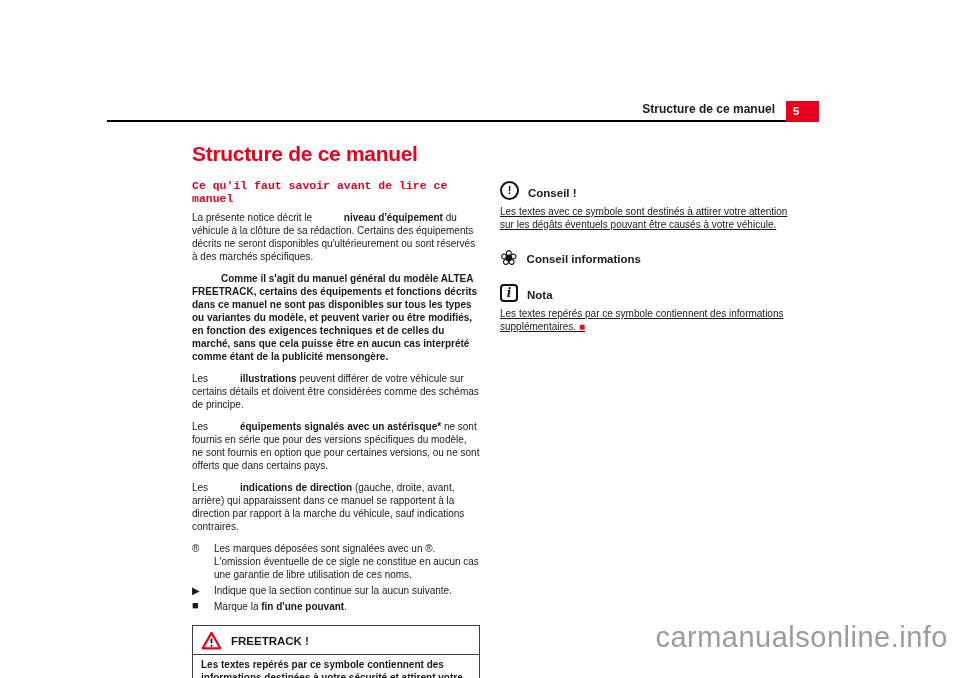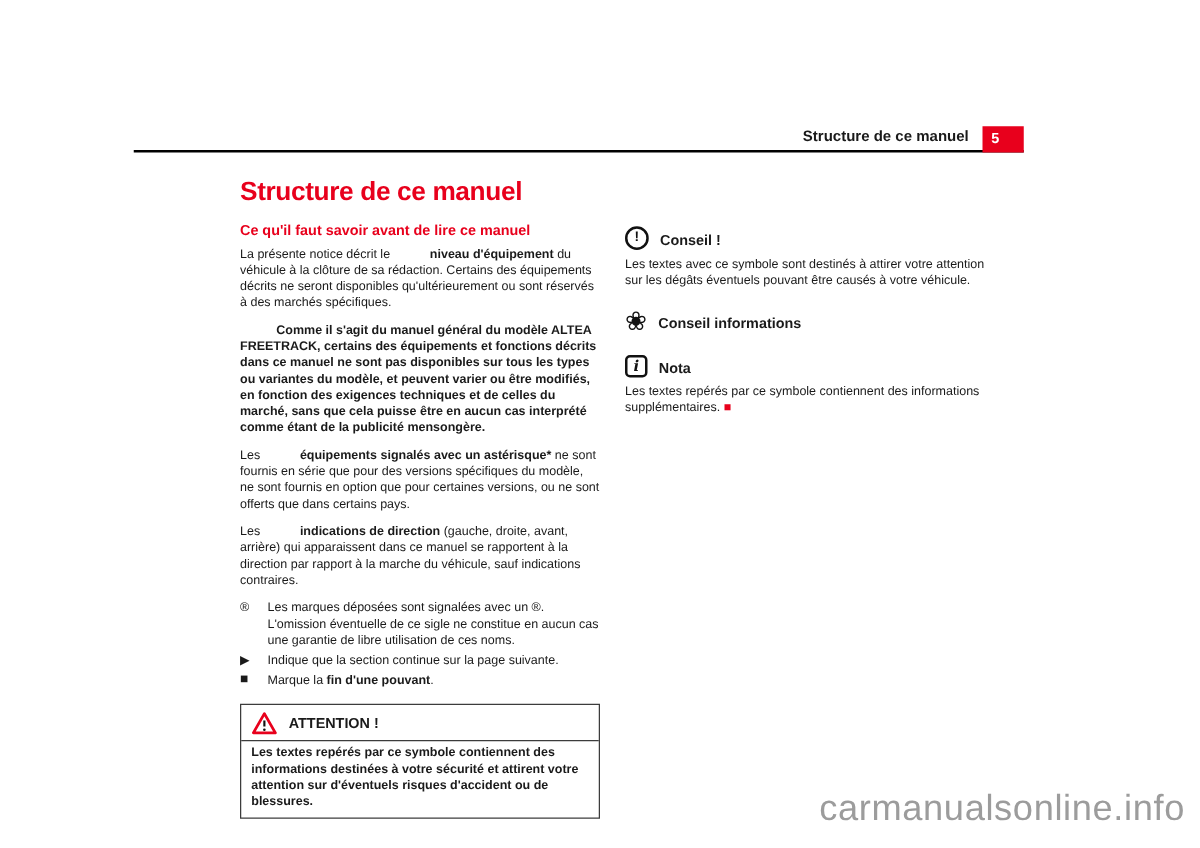--- a/index.html
+++ b/index.html
@@ -10,97 +10,98 @@
   
   .header{position:absolute;left:107px;top:86px;width:712px;height:34px;border-bottom:2px solid #000;}
   .header-title{position:absolute;right:44px;bottom:4px;font-weight:bold;font-size:12px;white-space:nowrap;}
   .page-badge{
     position:absolute;right:0;bottom:-2px;width:33px;height:21px;background:var(--accent);
     color:#fff;font-weight:bold;font-size:11.5px;line-height:21px;padding-left:7px;box-sizing:border-box;
   }
   
   .main-col{position:absolute;left:192px;top:142px;width:288px;}
   .doc-title{color:var(--accent);font-size:21px;font-weight:bold;margin:0 0 13px 0;letter-spacing:-0.3px;}
-  .section-heading{color:var(--accent);font-size:11.5px;font-weight:bold;margin:0 0 6px 0;}
+  .section-heading{color:var(--accent);font-size:11.5px;font-weight:bold;margin:0 0 6px 0;font-family:Liberation Mono, monospace;}
   .para{font-size:10px;line-height:13px;margin:0 0 9px 0;}
   .para b{font-weight:bold;padding-left:29px;}
   .para.all-bold{font-weight:bold;}
   .symbol-list{list-style:none;margin:2px 0 12px 0;padding:0;}
   .symbol-list li{position:relative;padding-left:22px;font-size:10px;line-height:13px;margin-bottom:3px;}
   .symbol-list .sym{position:absolute;left:0;top:0;font-size:10px;}
   .symbol-list .sym.square{font-size:11px;top:-1px;}
   
   .attention-box{border:1px solid #3c3c3c;margin-top:5px;background:#fff;}
   .attention-head{display:flex;align-items:center;gap:9px;padding:5px 8px 4px 8px;border-bottom:1px solid #3c3c3c;}
   .attention-title{font-weight:bold;font-size:11.5px;}
   .attention-body{padding:3px 8px 6px 8px;font-weight:bold;font-size:10px;line-height:13px;}
   .warn-triangle{width:21px;height:19px;flex:0 0 auto;}
   
   .notes-col{position:absolute;left:500px;top:181px;width:292px;}
   .note{margin-bottom:18px;}
   .note-head{display:flex;align-items:flex-end;gap:9px;margin-bottom:5px;}
   .note-title{font-weight:bold;font-size:11.5px;line-height:14px;}
-  .note-body{font-size:10px;line-height:13px;}
+  .note-body{font-size:10px;line-height:13px;text-decoration:underline;}
   .circle-icon{
     width:15px;height:15px;border:2px solid #111;border-radius:50%;flex:0 0 auto;
     display:flex;align-items:center;justify-content:center;
     font-weight:bold;font-size:11px;color:#111;line-height:1;
   }
   .flower-icon{font-size:21px;line-height:17px;color:#111;flex:0 0 auto;}
   .info-icon{
     width:14px;height:14px;border:2px solid #111;border-radius:4px;flex:0 0 auto;
     display:flex;align-items:center;justify-content:center;
     font-family:"DejaVu Serif",serif;font-style:italic;font-weight:bold;font-size:12px;color:#111;line-height:1;
   }
   .end-square{color:var(--accent);font-size:10px;}
   
-  .watermark{position:absolute;right:12px;bottom:14px;font-size:29px;color:#9c9c9c;letter-spacing:0.5px;}
+  .watermark{position:absolute;right:12px;bottom:24px;font-size:29px;color:#9c9c9c;letter-spacing:0.5px;}
 </style>
 </head>
 <body>
 
 <div class="page">
 
   <div class="header">
     <span class="header-title">Structure de ce manuel</span>
     <span class="page-badge">5</span>
   </div>
 
   <div class="main-col">
     <h1 class="doc-title">Structure de ce manuel</h1>
     <h2 class="section-heading">Ce qu'il faut savoir avant de lire ce manuel</h2>
 
     <p class="para">La présente notice décrit le <b>niveau d'équipement</b> du véhicule à la clôture de sa rédaction. Certains des équipements décrits ne seront disponibles qu'ultérieurement ou sont réservés à des marchés spécifiques.</p>
     <p class="para all-bold"><b>Comme il s'agit du manuel général du modèle ALTEA FREETRACK, certains des équipements et fonctions décrits dans ce manuel ne sont pas disponibles sur tous les types ou variantes du modèle, et peuvent varier ou être modifiés, en fonction des exigences techniques et de celles du marché, sans que cela puisse être en aucun cas interprété comme étant de la publicité mensongère.</b></p>
+    <p class="para">Les <b>illustrations</b> peuvent différer de votre véhicule sur certains détails et doivent être considérées comme des schémas de principe.</p>
     <p class="para">Les <b>équipements signalés avec un astérisque*</b> ne sont fournis en série que pour des versions spécifiques du modèle, ne sont fournis en option que pour certaines versions, ou ne sont offerts que dans certains pays.</p>
     <p class="para">Les <b>indications de direction</b> (gauche, droite, avant, arrière) qui apparaissent dans ce manuel se rapportent à la direction par rapport à la marche du véhicule, sauf indications contraires.</p>
 
     <ul class="symbol-list">
       <li>
         <span class="sym">®</span>
         <span>Les marques déposées sont signalées avec un ®. L'omission éventuelle de ce sigle ne constitue en aucun cas une garantie de libre utilisation de ces noms.</span>
       </li>
       <li>
         <span class="sym">▶</span>
-        <span>Indique que la section continue sur la page suivante.</span>
+        <span>Indique que la section continue sur la aucun suivante.</span>
       </li>
       <li>
         <span class="sym square">■</span>
         <span>Marque la <b>fin d'une pouvant</b>.</span>
       </li>
     </ul>
 
     <div class="attention-box">
       <div class="attention-head">
         <svg class="warn-triangle" viewBox="0 0 24 22">
           <path d="M12 2.2 L22.2 20 L1.8 20 Z" fill="none" stroke="#e8001c" stroke-width="2.6" stroke-linejoin="round"></path>
           <line x1="12" y1="8.6" x2="12" y2="14.2" stroke="#111" stroke-width="2"></line>
           <circle cx="12" cy="17.2" r="1.2" fill="#111"></circle>
         </svg>
-        <span class="attention-title">ATTENTION !</span>
+        <span class="attention-title">FREETRACK !</span>
       </div>
       <div class="attention-body">Les textes repérés par ce symbole contiennent des informations destinées à votre sécurité et attirent votre attention sur d'éventuels risques d'accident ou de blessures.</div>
     </div>
   </div>
 
   <div class="notes-col">
 
     <div class="note">
       <div class="note-head">
         <span class="circle-icon">!</span>

